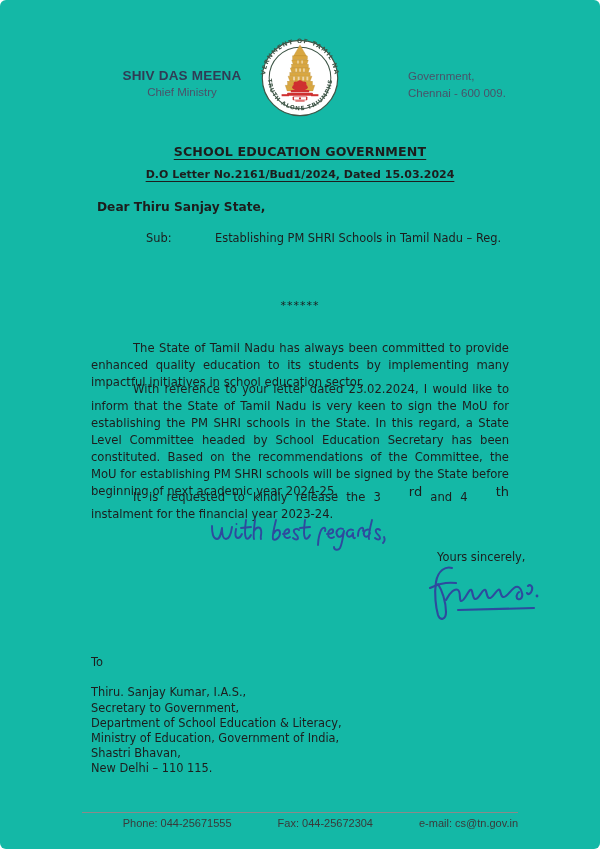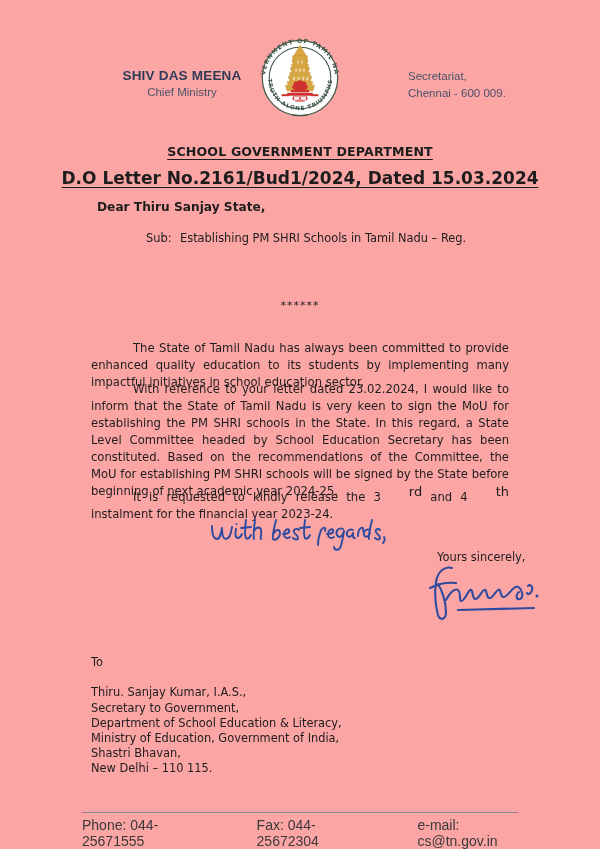--- a/index.html
+++ b/index.html
@@ -12,21 +12,22 @@
     height: 849px;
     position: relative;
     font-family: "DejaVu Sans", sans-serif;
     color: #1d1d1d;
     overflow: hidden;
   }
 
   .page {
     position: absolute;
     inset: 0;
-    background: #fca5a5;
+    background: #14b8a6;
+    border-radius: 6px;
   }
 
   
   .letterhead {
     position: absolute;
     top: 58px;
     left: 0;
     right: 0;
     height: 70px;
   }
@@ -86,21 +87,21 @@
   }
   .dept-title span { text-decoration: underline; text-underline-offset: 2.5px; }
 
   .letter-no {
     position: absolute;
     top: 168px;
     left: 0; right: 0;
     text-align: center;
     font-family: "DejaVu Sans", sans-serif;
     font-weight: bold;
-    font-size: 17px;
+    font-size: 11px;
   }
   .letter-no span { text-decoration: underline; text-underline-offset: 2.5px; }
 
   .salutation {
     position: absolute;
     top: 200px;
     left: 97px;
     font-family: "DejaVu Sans", sans-serif;
     font-weight: bold;
     font-size: 12.2px;
@@ -110,21 +111,21 @@
   .subref {
     position: absolute;
     top: 230px;
     left: 146px;
     width: 360px;
     font-size: 11.4px;
     line-height: 1.5;
   }
   .sr-row { display: flex; margin-bottom: 9px; }
   .sr-label { width: 34px; flex: none; }
-  .sr-text { flex: 1; text-align: justify; }
+  .sr-text { flex: 1; text-align: justify; margin-left: 35px; }
   .sr-text.just { text-align: justify; text-align-last: left; }
 
   .stars {
     position: absolute;
     top: 299px;
     left: 0; right: 0;
     text-align: center;
     font-size: 11px;
     letter-spacing: 1px;
   }
@@ -192,23 +193,23 @@
     height: 1px;
     background: #8a8a8a;
   }
   .footer {
     position: absolute;
     left: 82px;
     right: 82px;
     top: 817px;
     display: flex;
     justify-content: flex-end;
-    gap: 64px;
+    gap: 46px;
     font-family: "Liberation Sans", sans-serif;
-    font-size: 14px;
+    font-size: 11px;
     color: #3a3a3a;
   }
 </style>
 </head>
 <body>
 
 <div class="page">
 
   <div class="letterhead">
 
@@ -272,27 +273,27 @@
         <text font-family="DejaVu Sans, sans-serif" font-size="6.6" font-weight="bold" fill="#3e5647" letter-spacing="1.1">
           <textPath href="#ringTop" startOffset="50%" text-anchor="middle">GOVERNMENT OF TAMIL NADU</textPath>
         </text>
         <text font-family="DejaVu Sans, sans-serif" font-size="6.2" font-weight="bold" fill="#3e5647" letter-spacing="1">
           <textPath href="#ringBot" startOffset="50%" text-anchor="middle">TRUTH ALONE TRIUMPHS</textPath>
         </text>
       </svg>
     </div>
 
     <div class="lh-right">
-      <div>Secretariat,</div>
+      <div>Government,</div>
       <div>Chennai - 600 009.</div>
     </div>
   </div>
 
   <div class="dept-title">
-    <span>SCHOOL GOVERNMENT DEPARTMENT</span>
+    <span>SCHOOL EDUCATION GOVERNMENT</span>
   </div>
   <div class="letter-no">
     <span>D.O Letter No.2161/Bud1/2024, Dated 15.03.2024</span>
   </div>
 
   <div class="salutation">Dear Thiru Sanjay State,</div>
 
   <div class="subref">
     <div class="sr-row">
       <div class="sr-label">Sub:</div>

